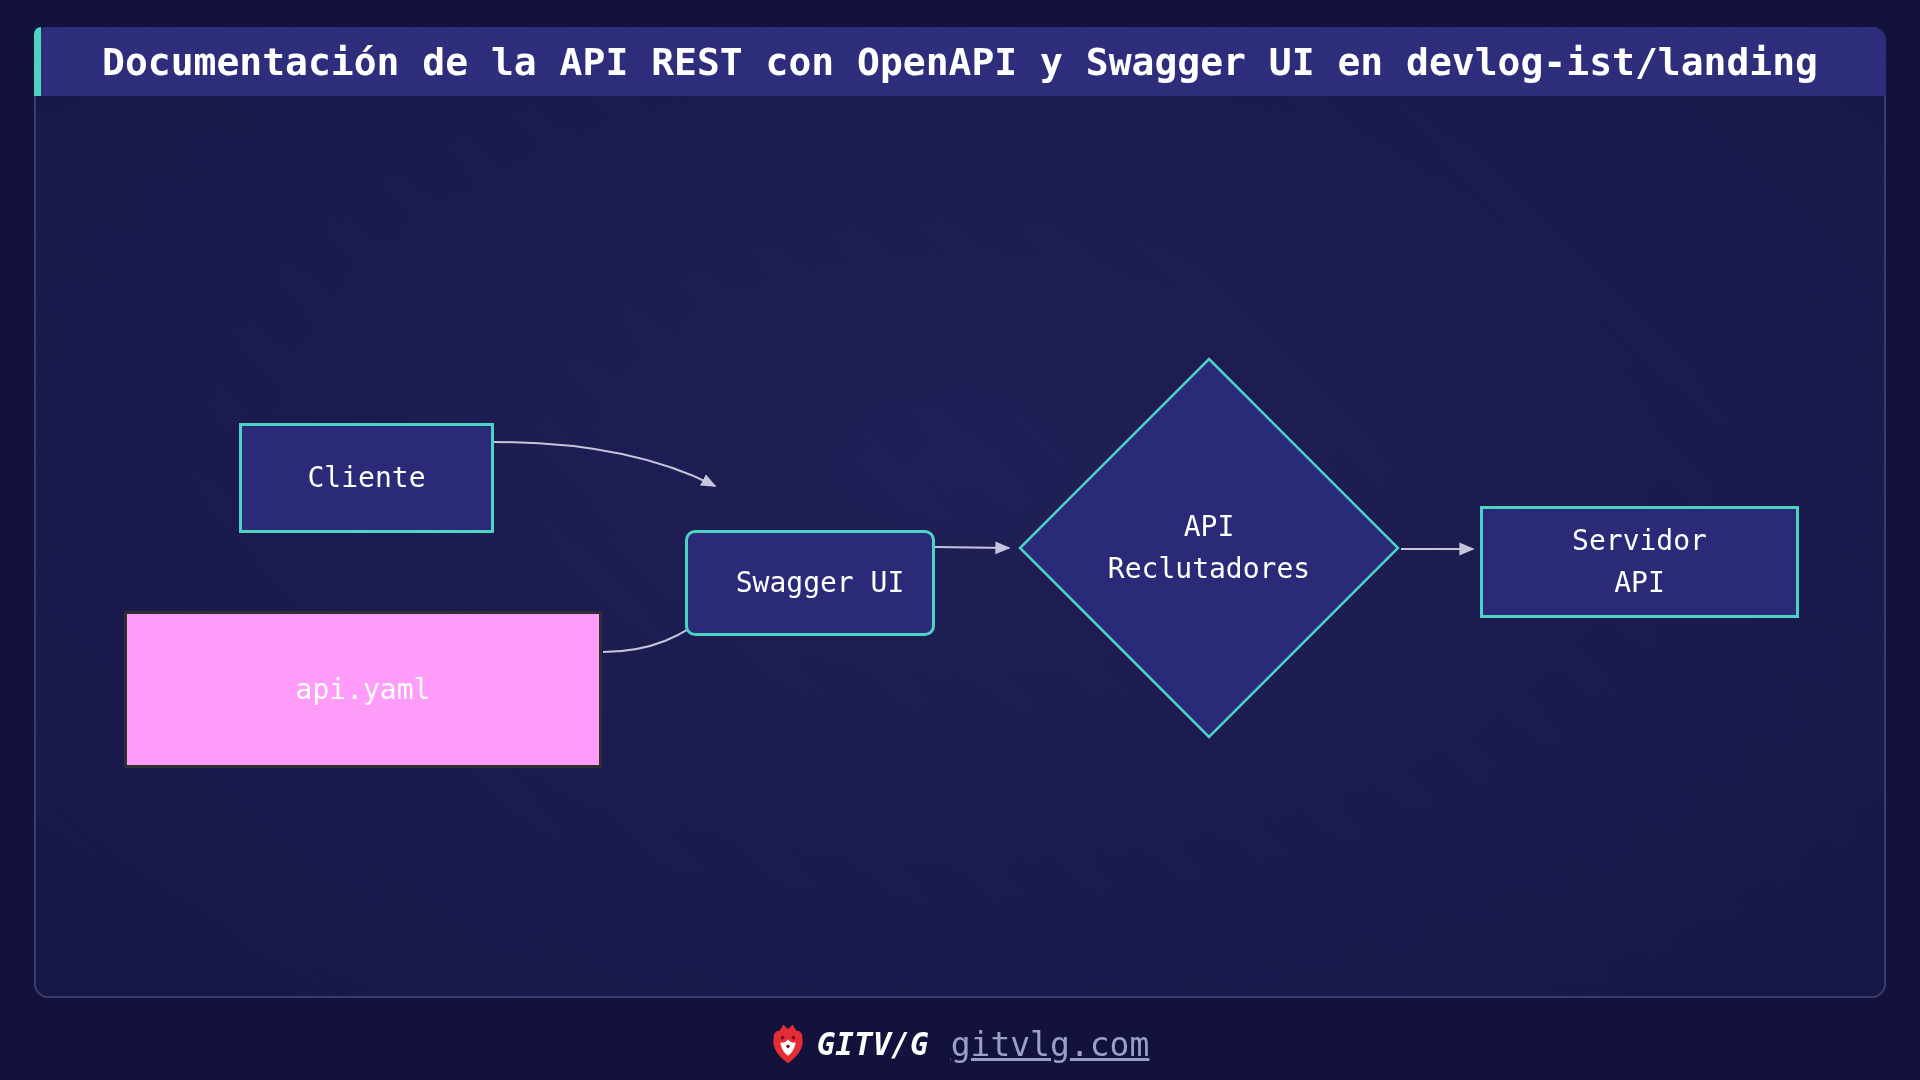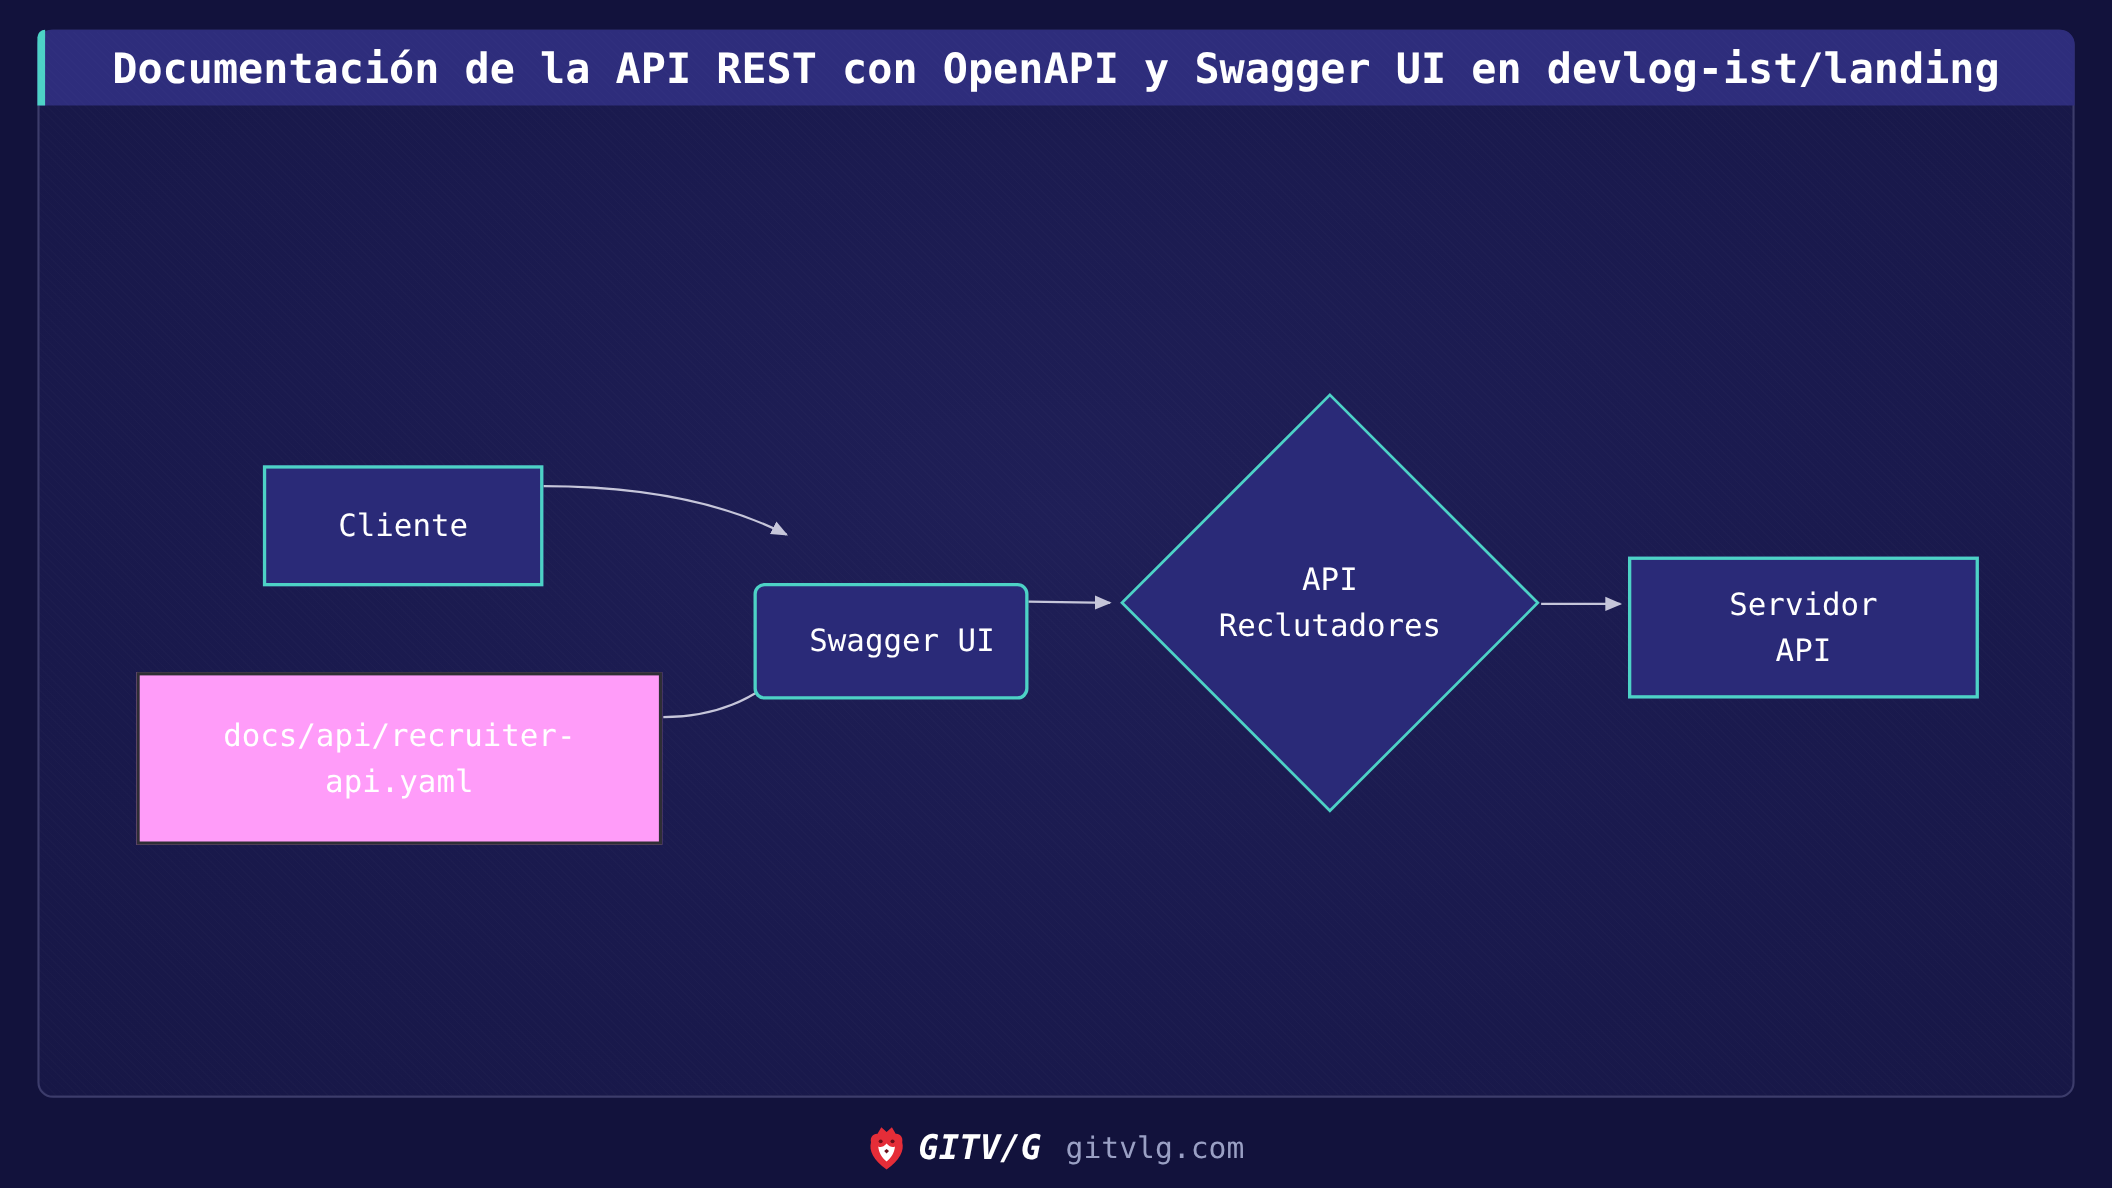--- a/index.html
+++ b/index.html
@@ -57,39 +57,39 @@
     background:var(--node-fill);
     border:3px solid var(--node-border);
     color:var(--text-white);
     display:flex;flex-direction:column;align-items:center;justify-content:center;
     font-size:28px;line-height:42px;text-align:center;margin-top:36px;
   }
   .node-cliente{left:203px;top:358px;width:255px;height:110px;}
   .node-spec{left:88px;top:546px;width:478px;height:157px;
     background:var(--pink-fill);border:3px solid var(--pink-border);}
   .node-swagger{left:649px;top:465px;width:250px;height:106px;border-radius:10px;padding-left:20px;}
-  .node-servidor{left:1444px;top:441px;width:319px;height:129px;}
+  .node-servidor{left:1444px;top:441px;width:319px;height:112px;}
   .diamond-wrap{position:absolute;left:981px;top:327px;width:384px;height:384px;z-index:2;}
   .diamond-wrap svg{position:absolute;inset:0;}
   .diamond-shape{fill:var(--node-fill);stroke:var(--node-border);stroke-width:2.5px;}
   .diamond-label{
     position:absolute;inset:0;display:flex;flex-direction:column;
     align-items:center;justify-content:center;
     color:var(--text-white);font-size:28px;line-height:42px;text-align:center;
   }
   .footer{
     position:absolute;left:0;top:998px;width:1920px;height:92px;
     display:flex;align-items:center;justify-content:center;
   }
   .lion{width:34px;height:40px;display:inline-block;margin-right:12px;flex:0 0 auto;}
   .brand{
     color:var(--text-white);font-size:31px;font-weight:bold;font-style:italic;
     margin-right:22px;white-space:nowrap;
   }
-  .domain{color:var(--domain-text);font-size:27px;white-space:nowrap;}
+  .domain{color:var(--domain-text);font-size:33px;white-space:nowrap;text-decoration:underline;}
 </style>
 </head>
 <body>
 
 <div class="panel">
 
   <div class="panel-header">
     <div class="accent"></div>
     <h1 class="page-title">Documentación de la API REST con OpenAPI y Swagger UI en devlog-ist/landing</h1>
   </div>
@@ -104,21 +104,20 @@
     <path class="edge" d="M 567 623 C 615 623, 648 607, 679 581" marker-end="url(#arrow)"></path>
     <path class="edge" d="M 899 518 L 973 519" marker-end="url(#arrow)"></path>
     <path class="edge" d="M 1365 520 L 1437 520" marker-end="url(#arrow)"></path>
   </svg>
 
   <div class="node node-cliente">
     <span>Cliente</span>
   </div>
 
   <div class="node node-spec">
-    <span>docs/api/recruiter-</span>
     <span>api.yaml</span>
   </div>
 
   <div class="node node-swagger">
     <span>Swagger UI</span>
   </div>
 
   <div class="diamond-wrap">
     <svg viewBox="0 0 384 384" xmlns="http://www.w3.org/2000/svg">
       <polygon class="diamond-shape" points="192,3 381,192 192,381 3,192"></polygon>

